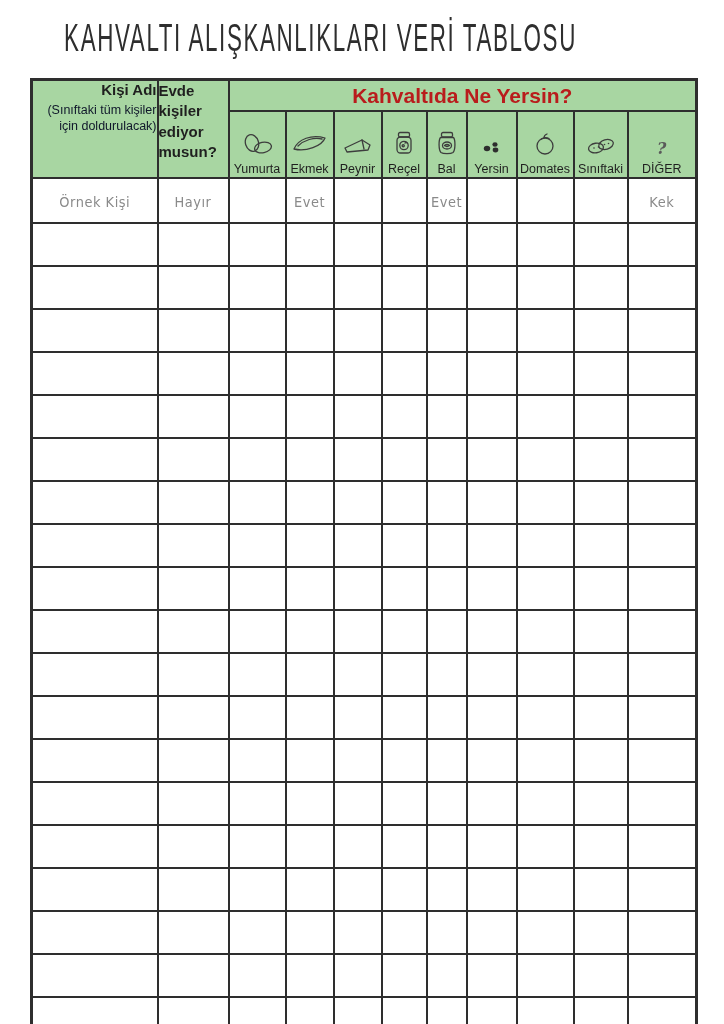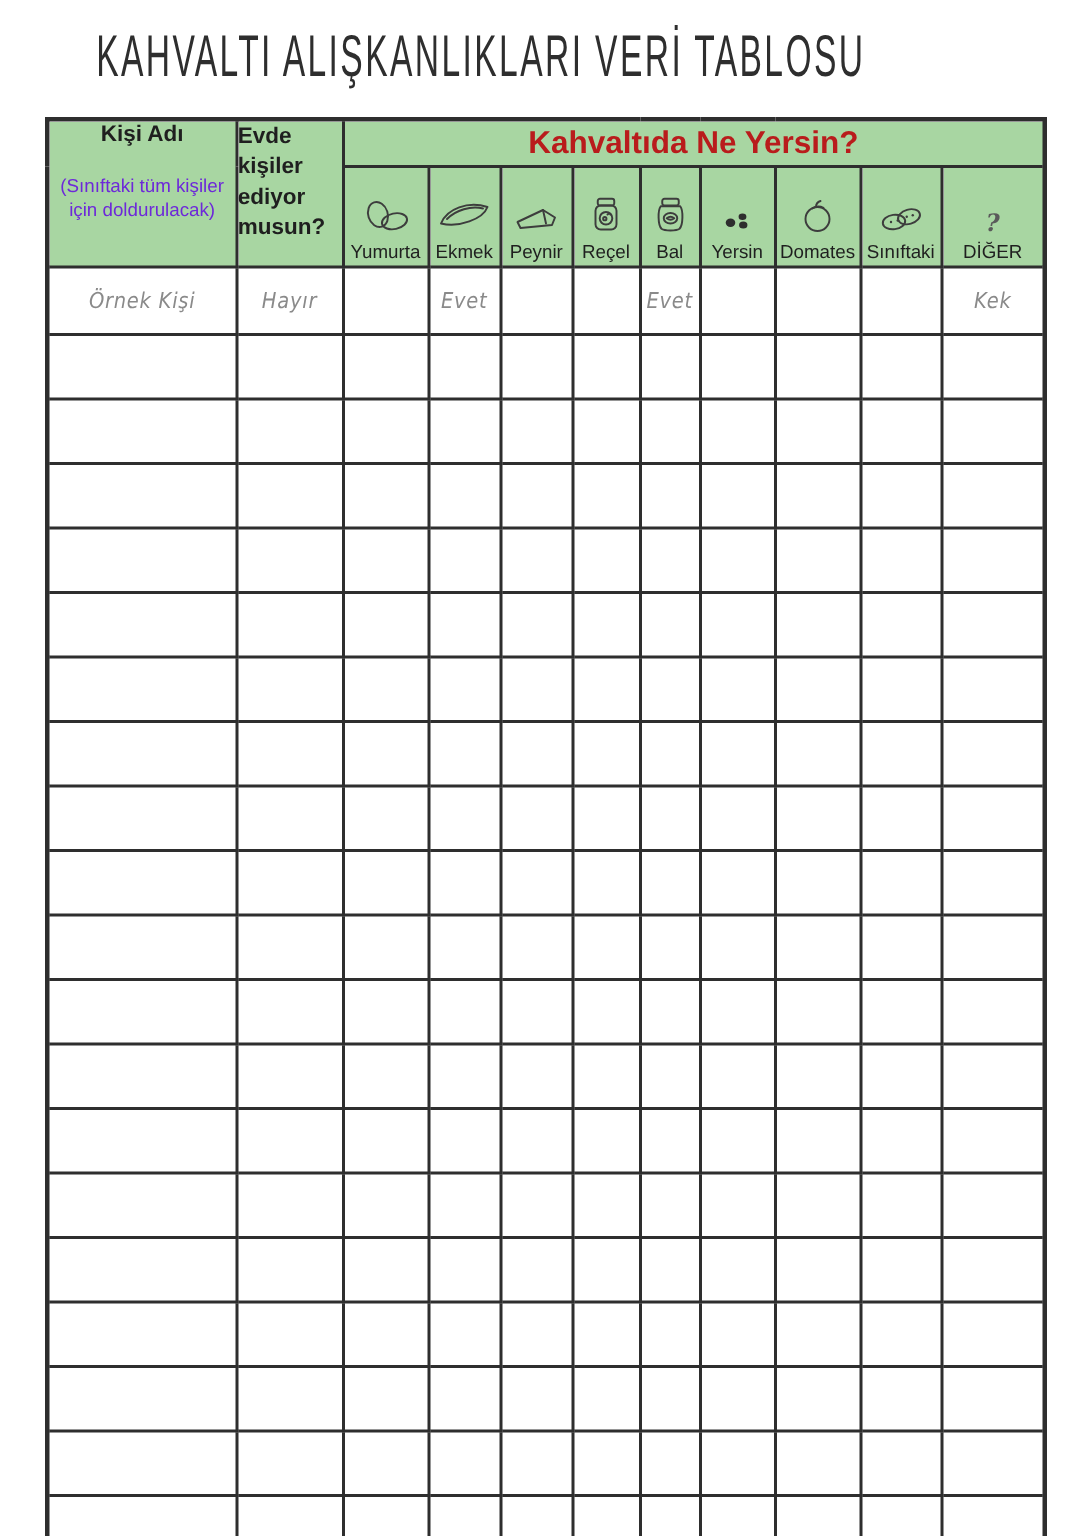--- a/index.html
+++ b/index.html
@@ -20,37 +20,37 @@
   table.data-table {
     position:absolute; left:30px; top:78px; width:665px;
     border-collapse:collapse; table-layout:fixed;
     border:3px solid #2e2e2e;
   }
   .data-table th, .data-table td {
     border:2px solid #2e2e2e; padding:0; overflow:hidden;
   }
   .green { background:#a8d6a2; }
 
-  .col1-header { text-align:center; vertical-align:top; padding:7px 8px 4px 8px; }
+  .col1-header { text-align:right; vertical-align:top; padding:7px 8px 4px 8px; }
   .col1-title  { font-size:15px; font-weight:700; color:#1f1f1f; line-height:1.2; }
-  .col1-sub    { font-size:12.5px; font-weight:400; color:#6d28d9; line-height:1.3; margin-top:17px; }
+  .col1-sub    { font-size:12.5px; font-weight:400; color:#0f172a; line-height:1.3; margin-top:3px; }
 
   .col2-header {
     text-align:left; vertical-align:top; padding:7px 5px 4px 7px;
     font-size:15px; font-weight:700; color:#1f1f1f; line-height:1.35;
   }
 
   .span-header { height:29px; text-align:center; font-size:21px; font-weight:700; color:#b91c1c; }
 
   .food-cell { height:65px; text-align:center; vertical-align:bottom; padding:3px 1px 5px 1px; }
   .food-icon { display:block; margin:0 auto 3px auto; }
   .food-label { font-size:12.5px; font-weight:400; color:#1f1f1f; white-space:nowrap; }
   .qmark { font-family:"DejaVu Serif", serif; font-style:italic; font-size:16px; color:#5a5a5a; display:block; line-height:1; margin-bottom:2px; }
 
-  .example-row td { height:43px; text-align:center; vertical-align:middle; background:#ffffff;font-style:italic; }
+  .example-row td { height:43px; text-align:center; vertical-align:middle; background:#ffffff; }
   .hand {
     display:inline-block; font-family:"DejaVu Sans", sans-serif;
     font-size:13px; color:#8a8a8a; letter-spacing:0.5px;
     transform:scaleY(1.12); transform-origin:center;
     white-space:nowrap;
   }
 
   .empty-row td { height:41px; background:#ffffff; }
 
   svg.icon { stroke:#3d3d3d; stroke-width:1.3; fill:none; stroke-linecap:round; stroke-linejoin:round; }

